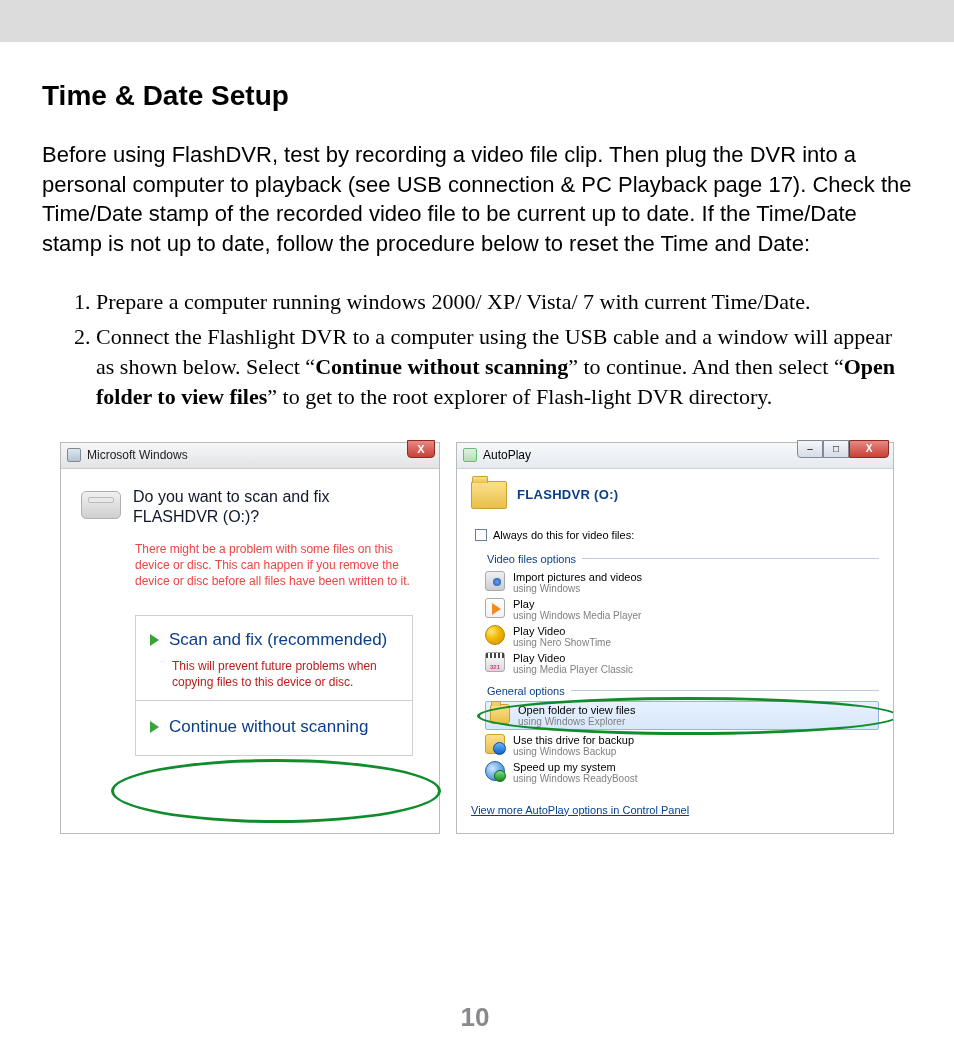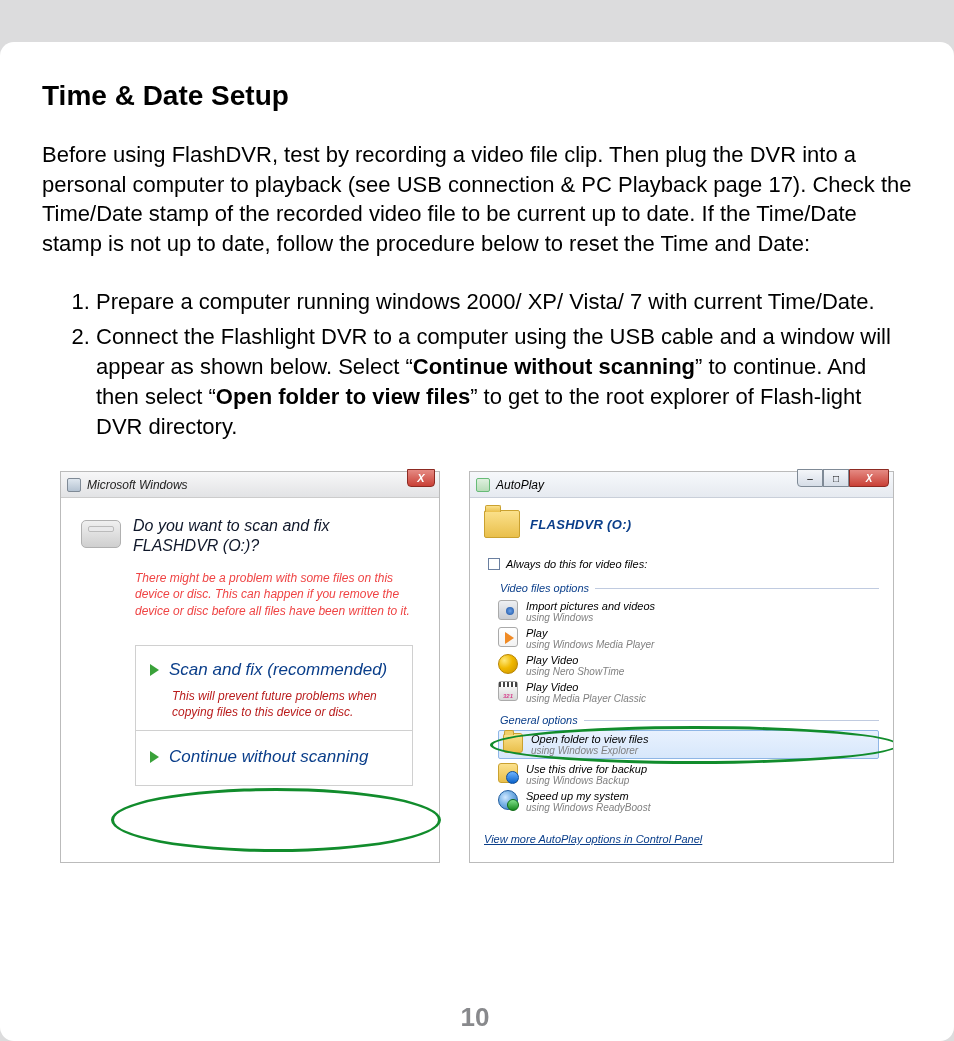--- a/index.html
+++ b/index.html
@@ -12,43 +12,43 @@
     position: relative;
   }
   .page {
     background: #fff;
     position: absolute;
     top: 42px;
     left: 0;
     right: 0;
     bottom: 0;
     padding: 38px 42px 20px 42px;
-    border-radius: 14px;
   }
   .title {
     font-size: 28px;
     font-weight: bold;
     color: #000;
     margin-bottom: 28px;
   }
   .intro {
     font-size: 22px;
     line-height: 1.35;
     color: #000;
     margin-bottom: 28px;
   }
   ol {
     font-size: 22px;
     line-height: 1.35;
     padding-left: 54px;
     margin: 0 0 30px 0;
+    font-family: Liberation Serif, serif;
   }
   ol li { margin-bottom: 6px; padding-left: 0; }
   .bold { font-weight: bold; }
-  .figures { display: flex; gap: 29px; padding: 0 18px; font-style: italic; }
+  .figures { display: flex; gap: 16px; padding: 0 18px; }
   .figure { border: 1px solid #bbb; background: #fff; flex: 1 1 0; position: relative; font-size: 11px; }
   
   .dlg-left .titlebar {
     background: linear-gradient(#f7f7f8, #e2e3e5);
     height: 26px;
     display: flex;
     align-items: center;
     padding: 0 6px;
     border-bottom: 1px solid #ccc;
     position: relative;

